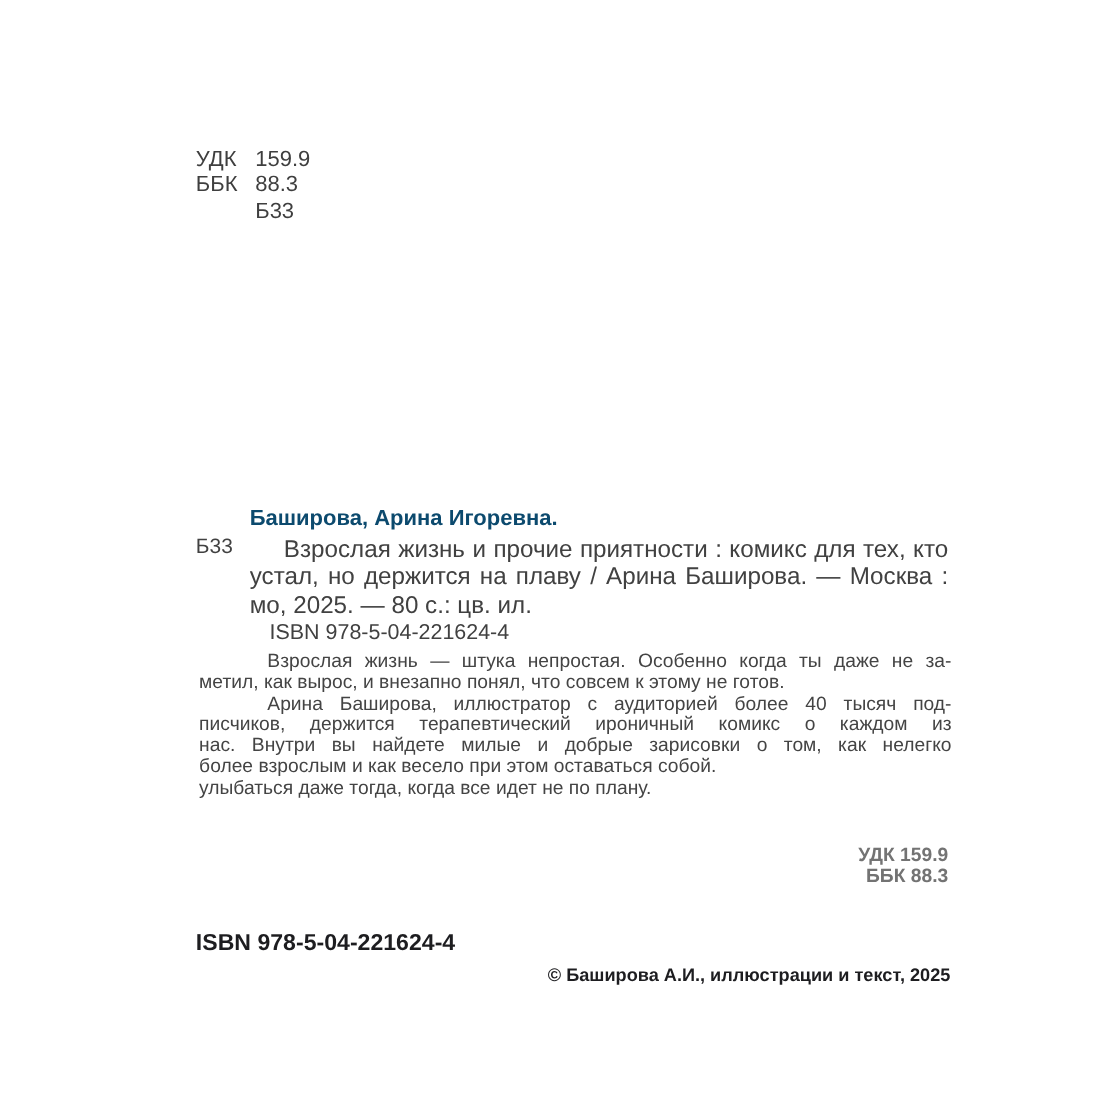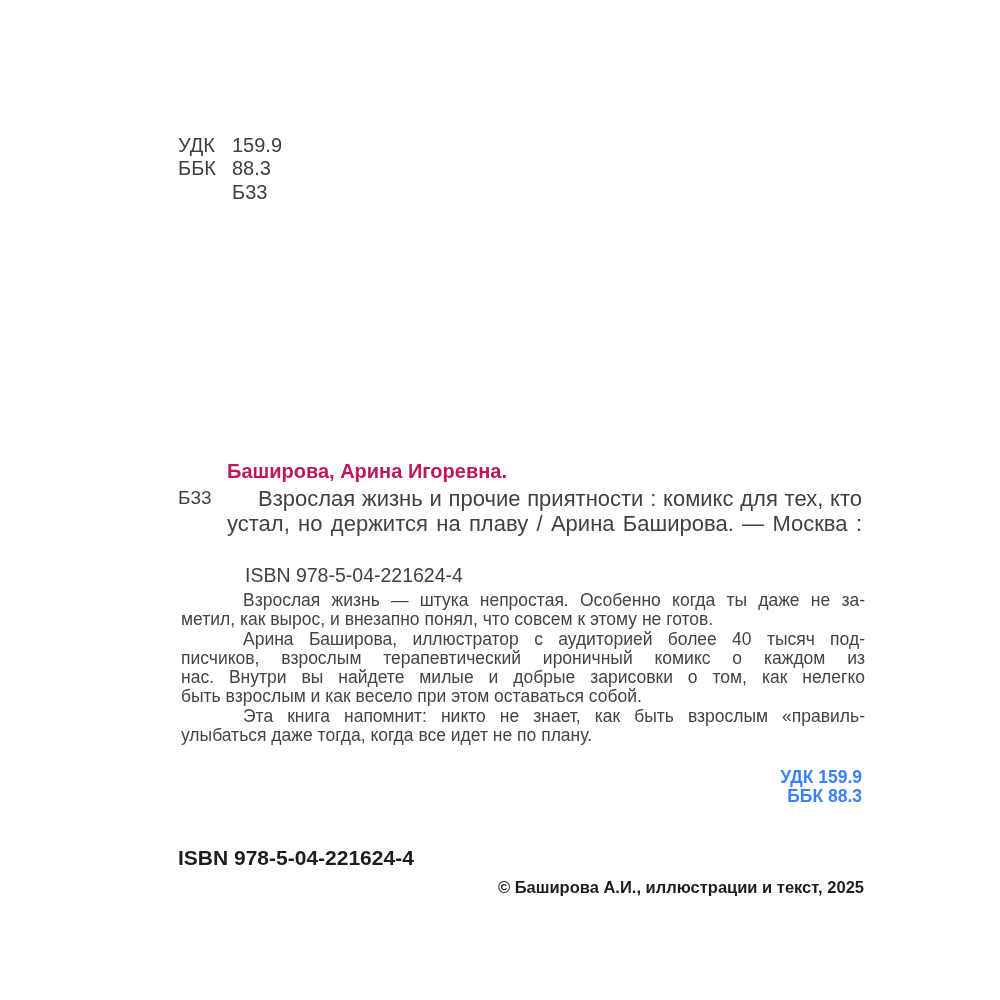--- a/index.html
+++ b/index.html
@@ -30,21 +30,21 @@
   .code-row .lbl { width: 54px; }
 
   
   .author {
     position: absolute;
     left: 227px;
     top: 460px;
     width: 640px;
     font-weight: bold;
     font-size: 20px;
-    color: #be185d;
+    color: #0c4a6e;
   }
   .card-code {
     position: absolute;
     left: 178px;
     top: 487px;
     font-size: 19px;
     color: #414141;
   }
   .card-lines {
     position: absolute;
@@ -86,21 +86,21 @@
 
   
   .codes-right {
     position: absolute;
     right: 138px;
     top: 768px;
     text-align: right;
     font-weight: bold;
     font-size: 17.5px;
     line-height: 18.8px;
-    color: #3b82f6;
+    color: #737373;
   }
 
   
   .footer-isbn {
     position: absolute;
     left: 178px;
     top: 846px;
     font-weight: bold;
     font-size: 21px;
     color: #1d1d20;
@@ -135,31 +135,31 @@
       <span class="lbl"></span>
       <span>Б33</span>
     </div>
   </div>
 
   <div class="author">Баширова, Арина Игоревна.</div>
   <div class="card-code">Б33</div>
   <div class="card-lines">
     <div class="jline indent-card">Взрослая жизнь и прочие приятности : комикс для тех, кто</div>
     <div class="jline">устал, но держится на плаву / Арина Баширова. — Москва : Экс-</div>
+    <div class="lline">мо, 2025. — 80 с.: цв. ил.</div>
   </div>
   <div class="isbn-top">ISBN 978-5-04-221624-4</div>
 
   <div class="annotation">
     <div class="jline indent-ann">Взрослая жизнь — штука непростая. Особенно когда ты даже не за-</div>
     <div class="lline">метил, как вырос, и внезапно понял, что совсем к этому не готов.</div>
     <div class="jline indent-ann">Арина Баширова, иллюстратор с аудиторией более 40 тысяч под-</div>
-    <div class="jline">писчиков, взрослым терапевтический ироничный комикс о каждом из</div>
+    <div class="jline">писчиков, держится терапевтический ироничный комикс о каждом из</div>
     <div class="jline">нас. Внутри вы найдете милые и добрые зарисовки о том, как нелегко</div>
-    <div class="lline">быть взрослым и как весело при этом оставаться собой.</div>
-    <div class="jline indent-ann">Эта книга напомнит: никто не знает, как быть взрослым «правиль-</div>
+    <div class="lline">более взрослым и как весело при этом оставаться собой.</div>
     <div class="lline">улыбаться даже тогда, когда все идет не по плану.</div>
   </div>
 
   <div class="codes-right">
     <div>УДК 159.9</div>
     <div>ББК 88.3</div>
   </div>
 
   <div class="footer-isbn">ISBN 978-5-04-221624-4</div>
   <div class="footer-copy">

